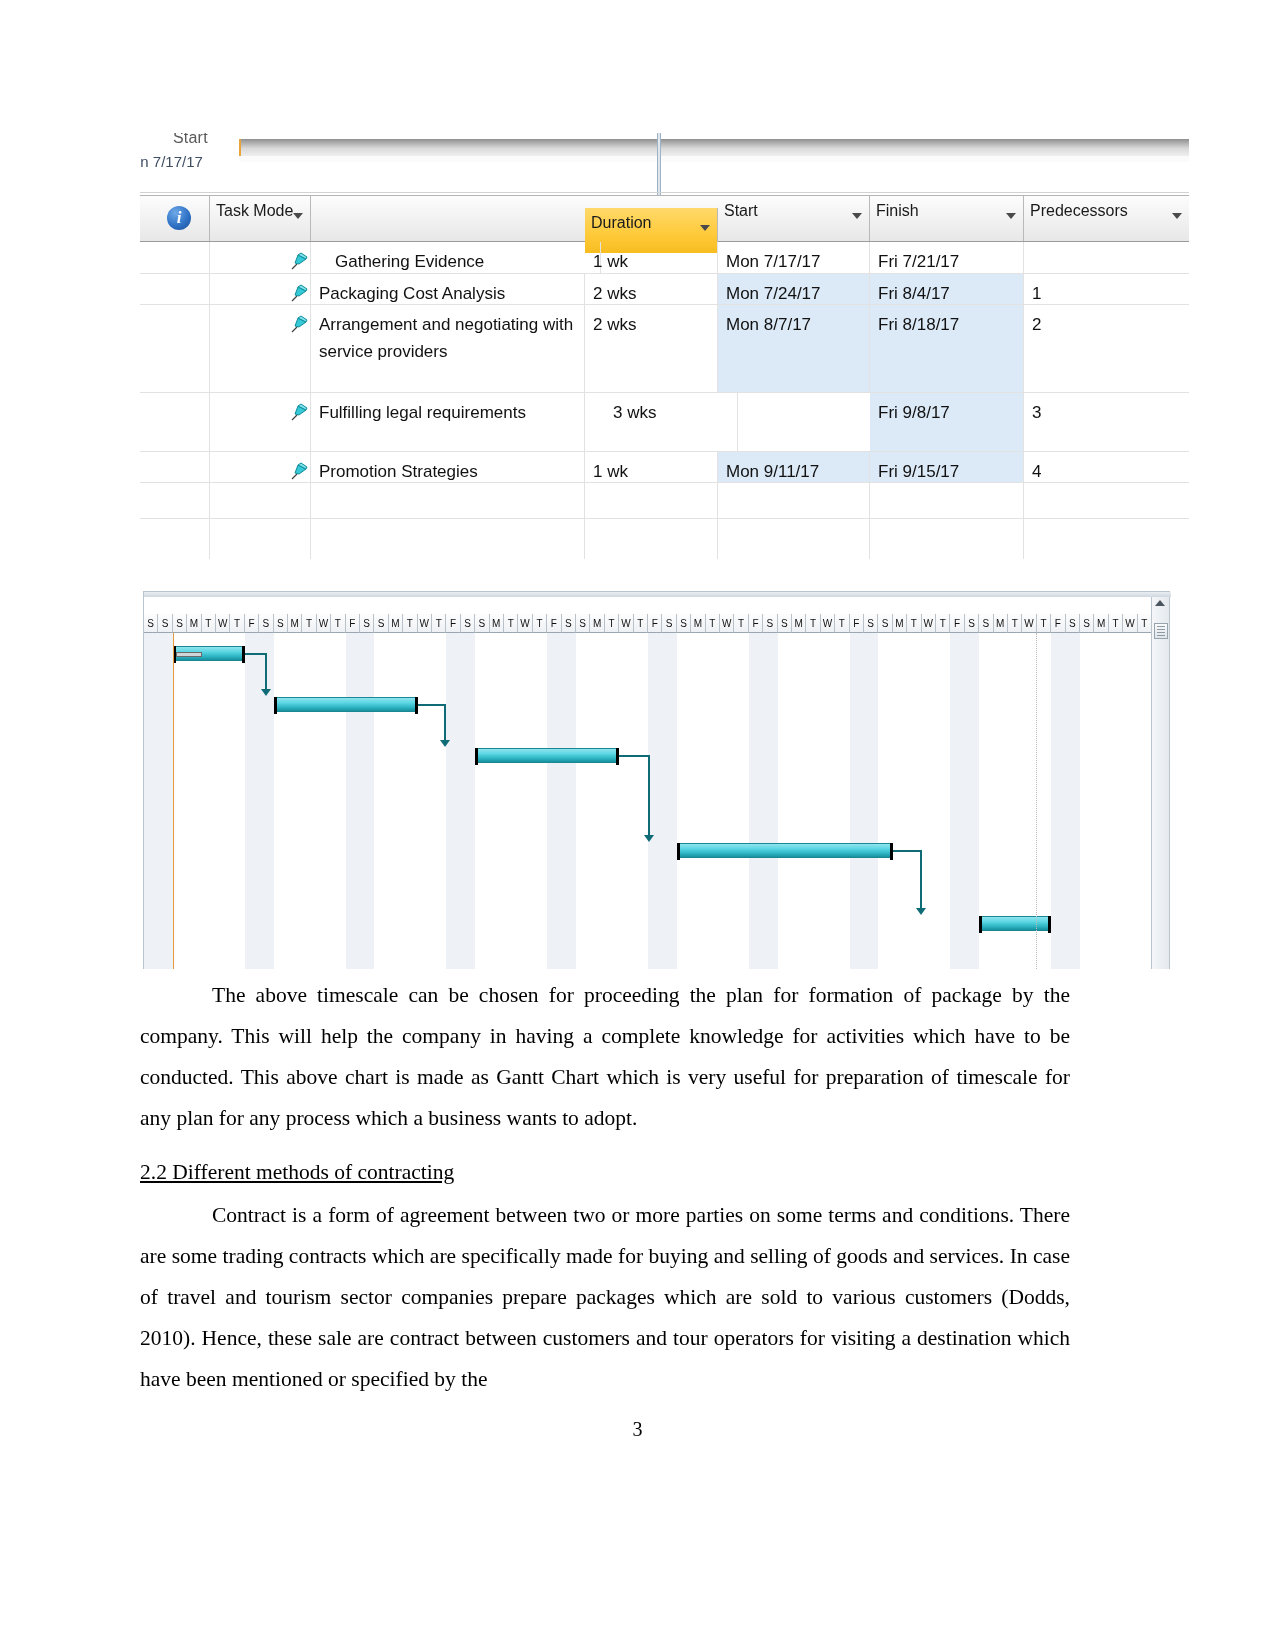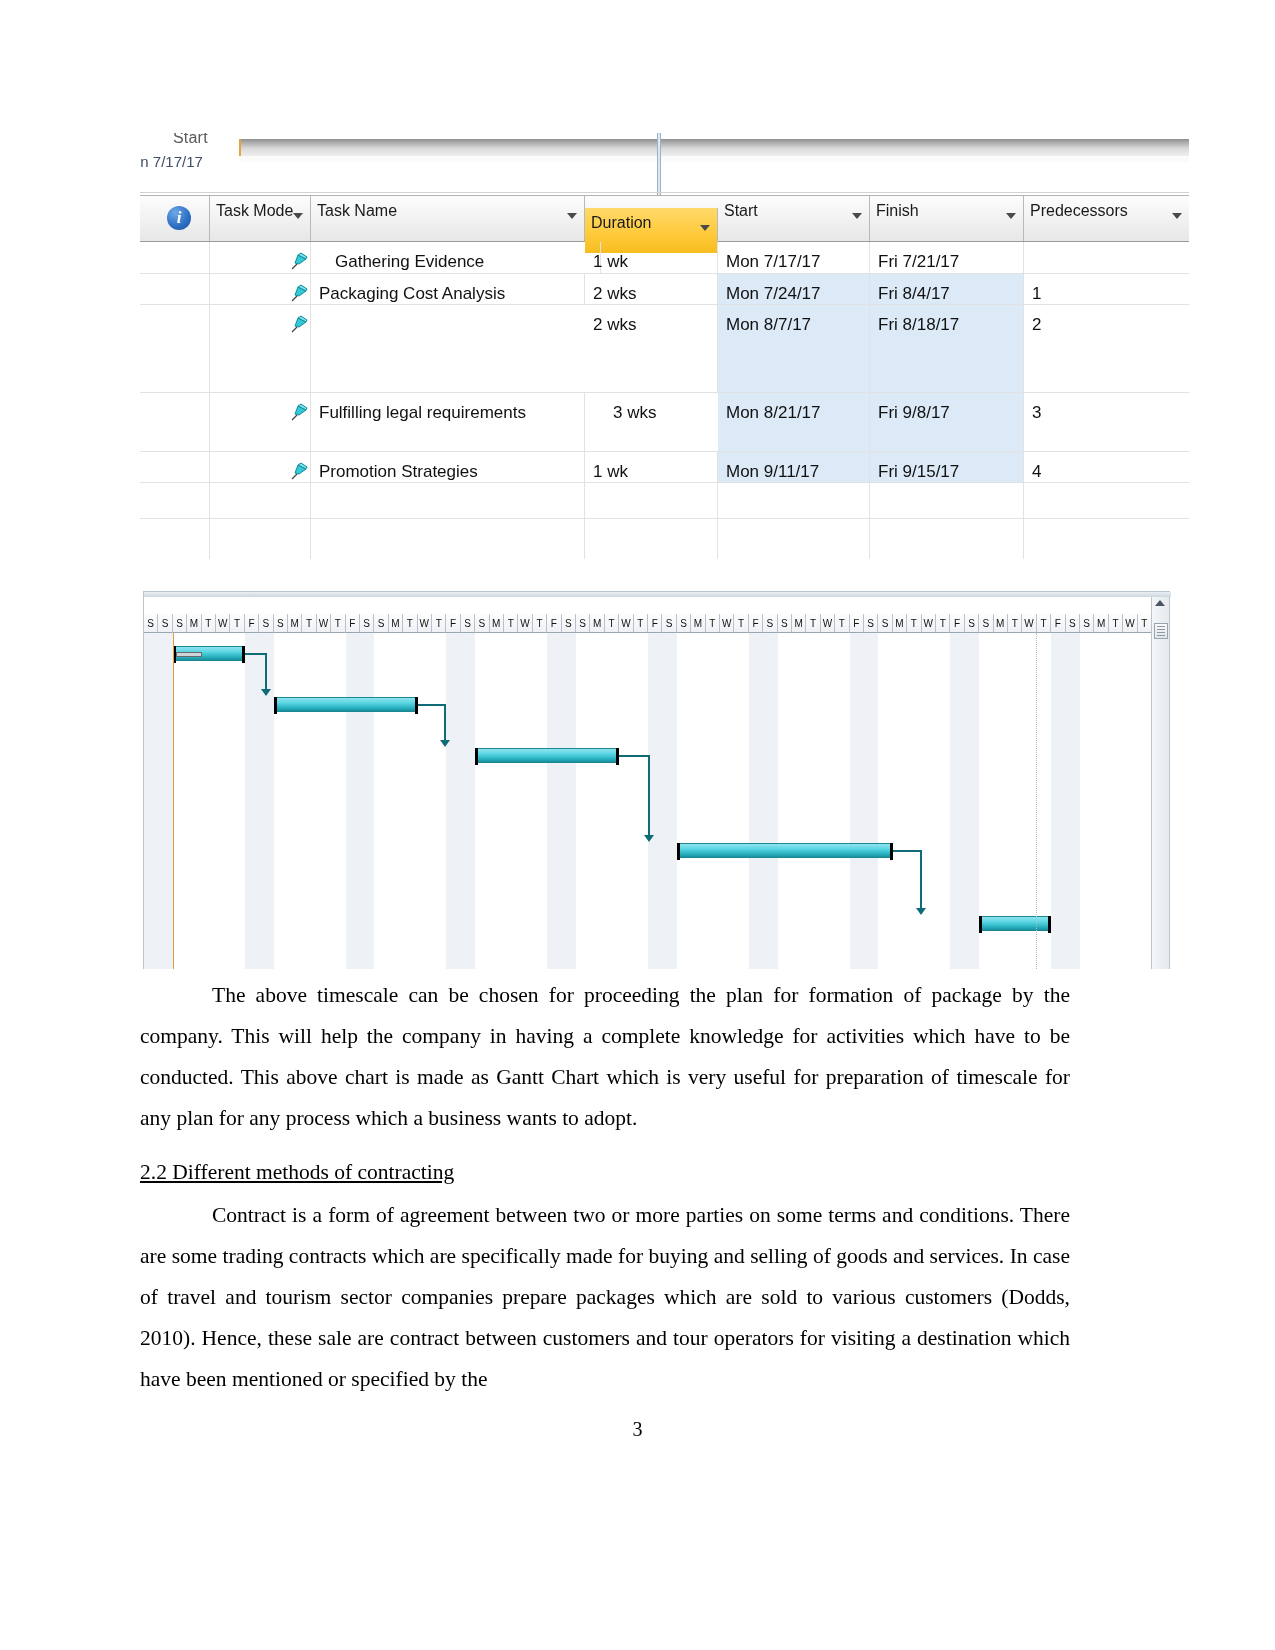--- a/index.html
+++ b/index.html
@@ -172,24 +172,20 @@
   <div class="grid">
 
     <div class="grid-hdr">
       <div class="cell" style="left:0px;width:70px;">
         <span class="info-ic">i</span>
       </div>
       <div class="cell" style="left:70px;width:101px;">
         <span>Task Mode</span>
         <span class="caret"></span>
       </div>
-      <div class="cell" style="left:171px;width:274px;">
-        <span>Task Name</span>
-        <span class="caret"></span>
-      </div>
       <div class="cell dur" style="left:445px;width:133px;">
         <span>Duration</span>
         <span class="caret"></span>
       </div>
       <div class="cell" style="left:578px;width:152px;">
         <span>Start</span>
         <span class="caret"></span>
       </div>
       <div class="cell" style="left:730px;width:154px;">
         <span>Finish</span>
@@ -237,38 +233,38 @@
 
       <div class="row" style="height:88px;">
         <div class="c" style="left:0;width:70px;"></div>
         <div class="c" style="left:70px;width:101px;">
           <svg class="pin" viewBox="0 0 22 22">
             <path d="M4 18 L9 13" stroke="#444" stroke-width="1.2" fill="none"></path>
             <path d="M7 12 L10 4 L18 8 L11 13 Z" fill="#35c8d6" stroke="#0e8c99" stroke-width="1"></path>
             <path d="M10 4 L13 2 L19 6 L18 8 Z" fill="#7fe3ec" stroke="#0e8c99" stroke-width="1"></path>
           </svg>
         </div>
+        <div class="c" style="left:171px;width:274px;">Arrangement and negotiating with service providers</div>
         <div class="c" style="left:445px;width:133px;">2 wks</div>
         <div class="c sel" style="left:578px;width:152px;">Mon 8/7/17</div>
         <div class="c sel" style="left:730px;width:154px;">Fri 8/18/17</div>
         <div class="c" style="left:884px;width:165px;border-right:none;">2</div>
       </div>
 
       <div class="row" style="height:59px;">
         <div class="c" style="left:0;width:70px;"></div>
         <div class="c" style="left:70px;width:101px;">
           <svg class="pin" viewBox="0 0 22 22">
             <path d="M4 18 L9 13" stroke="#444" stroke-width="1.2" fill="none"></path>
             <path d="M7 12 L10 4 L18 8 L11 13 Z" fill="#35c8d6" stroke="#0e8c99" stroke-width="1"></path>
             <path d="M10 4 L13 2 L19 6 L18 8 Z" fill="#7fe3ec" stroke="#0e8c99" stroke-width="1"></path>
           </svg>
         </div>
         <div class="c" style="left:171px;width:274px;">Fulfilling legal requirements</div>
         <div class="c" style="left:445px;width:133px;margin-left:20px;">3 wks</div>
-        <div class="c sel" style="left:578px;width:152px;">Mon 8/21/17</div>
         <div class="c sel" style="left:730px;width:154px;">Fri 9/8/17</div>
         <div class="c" style="left:884px;width:165px;border-right:none;">3</div>
       </div>
 
       <div class="row" style="height:31px;">
         <div class="c" style="left:0;width:70px;"></div>
         <div class="c" style="left:70px;width:101px;">
           <svg class="pin" viewBox="0 0 22 22">
             <path d="M4 18 L9 13" stroke="#444" stroke-width="1.2" fill="none"></path>
             <path d="M7 12 L10 4 L18 8 L11 13 Z" fill="#35c8d6" stroke="#0e8c99" stroke-width="1"></path>

